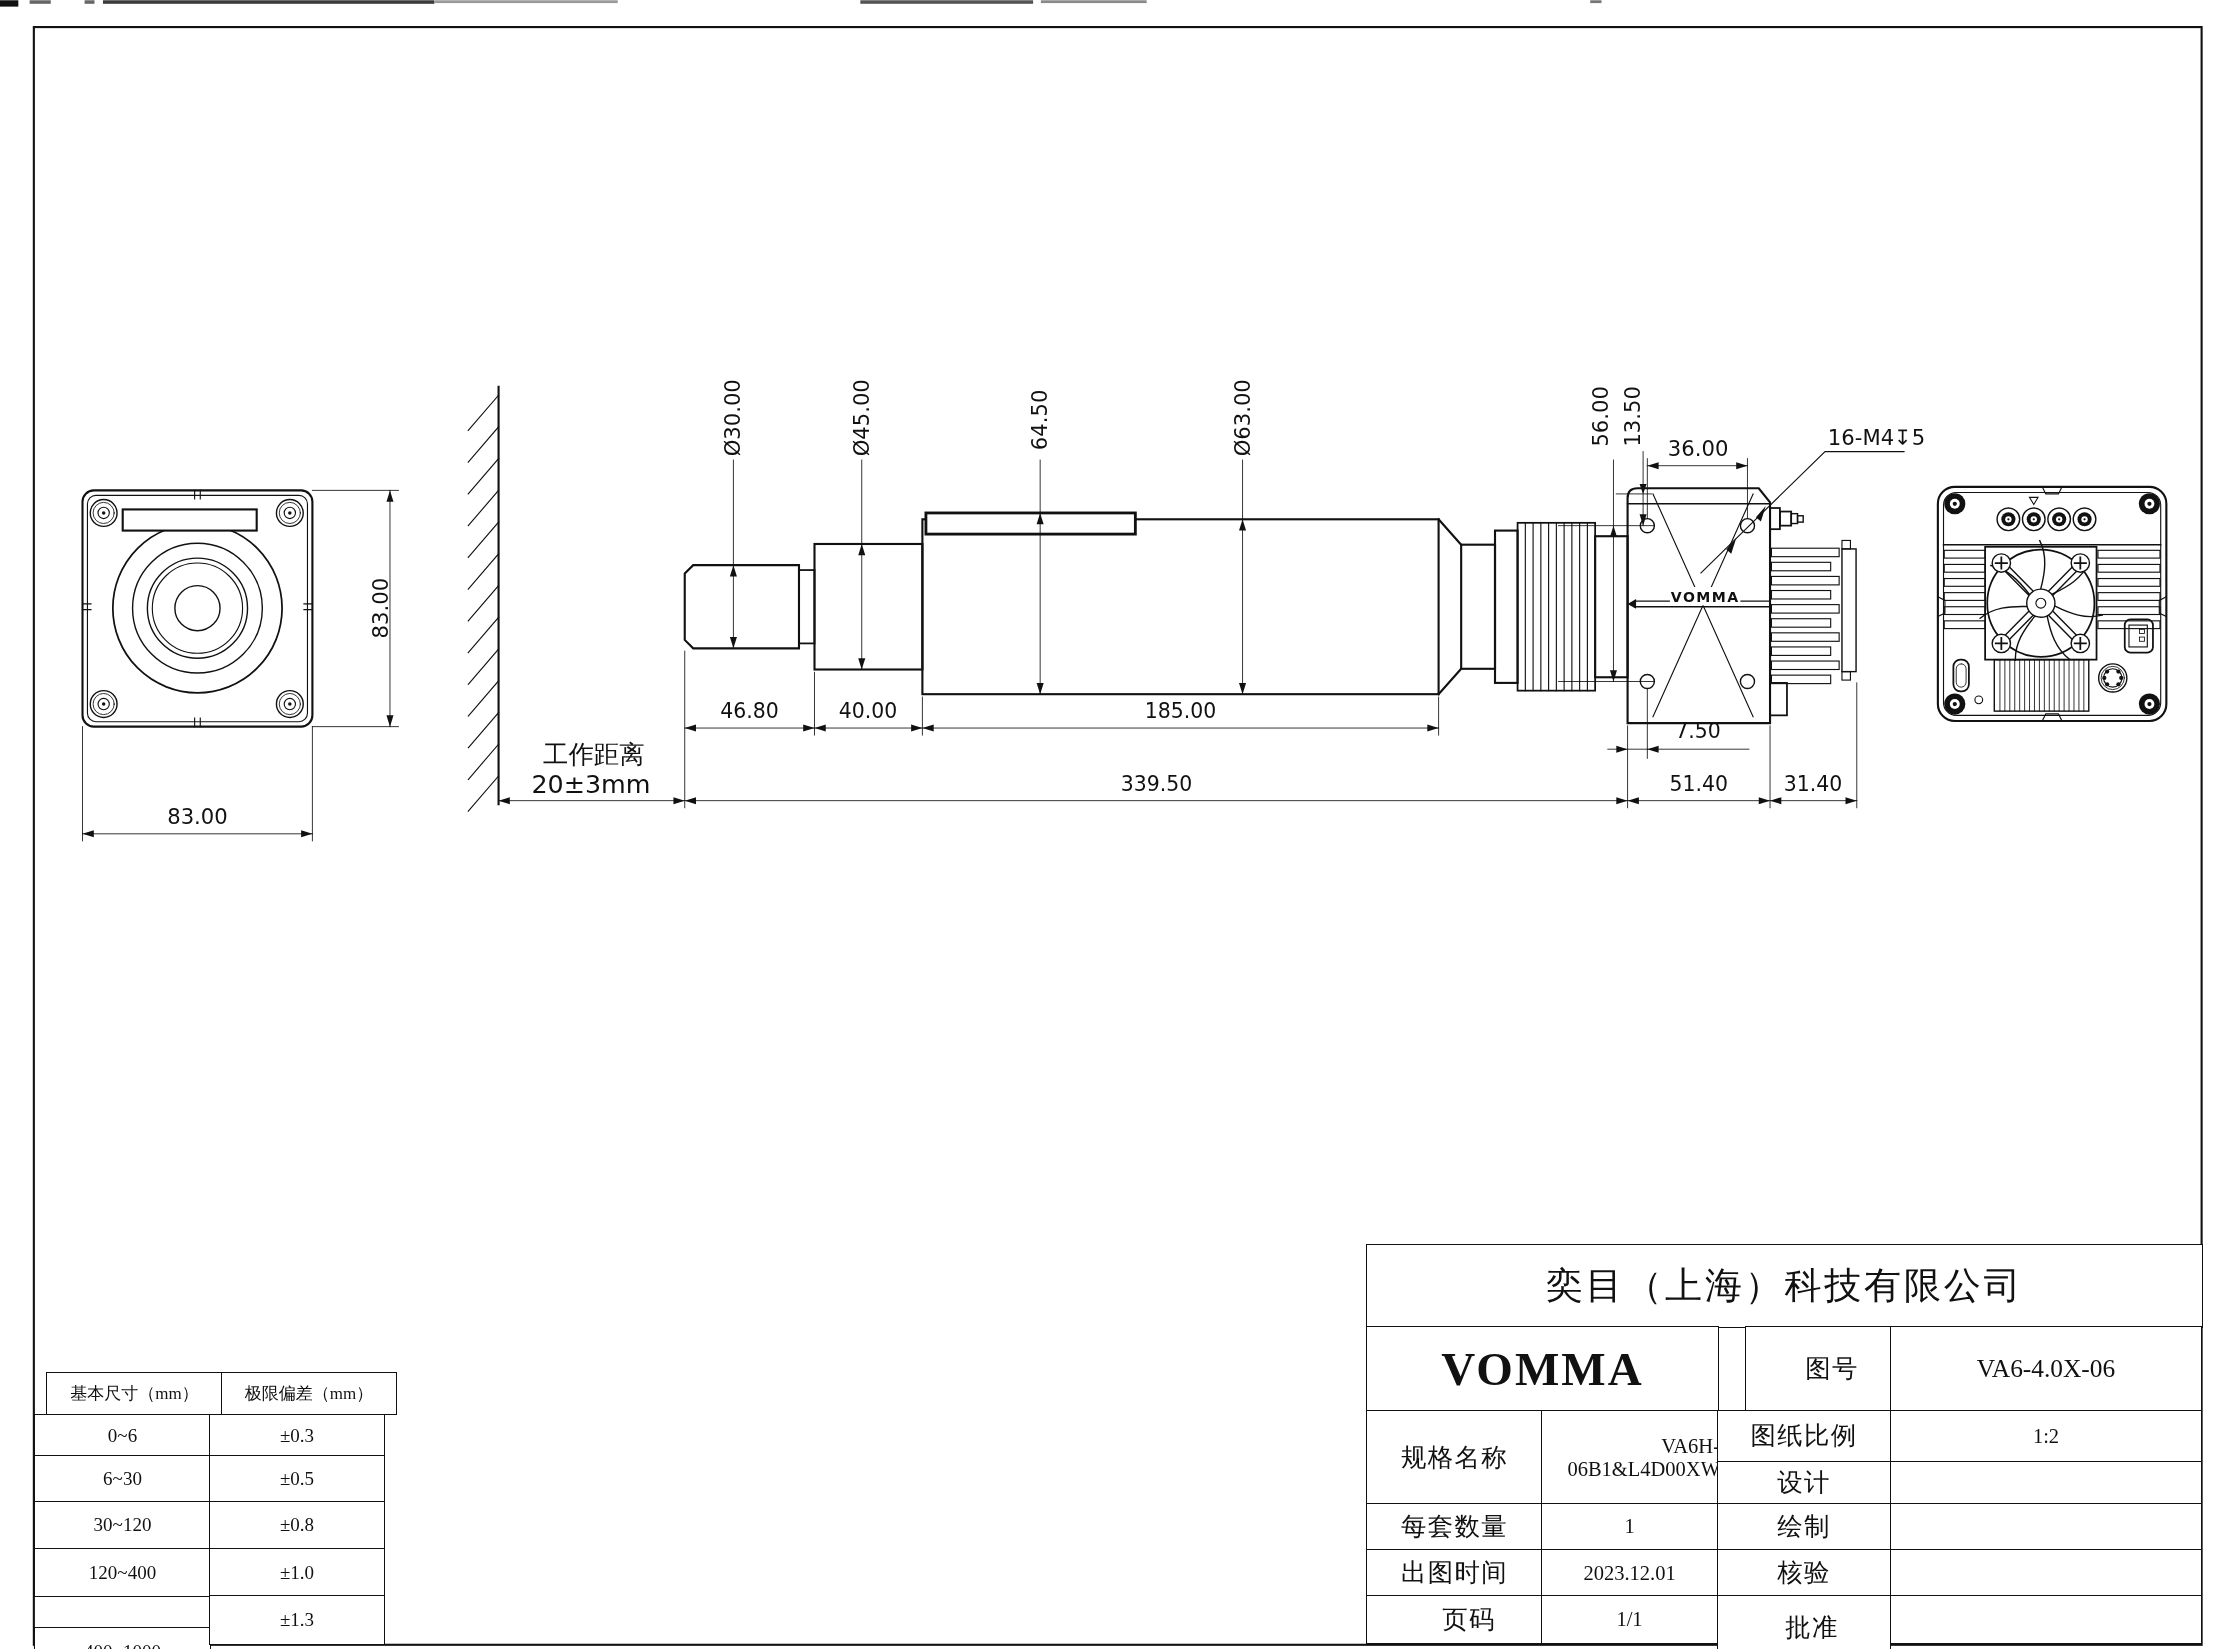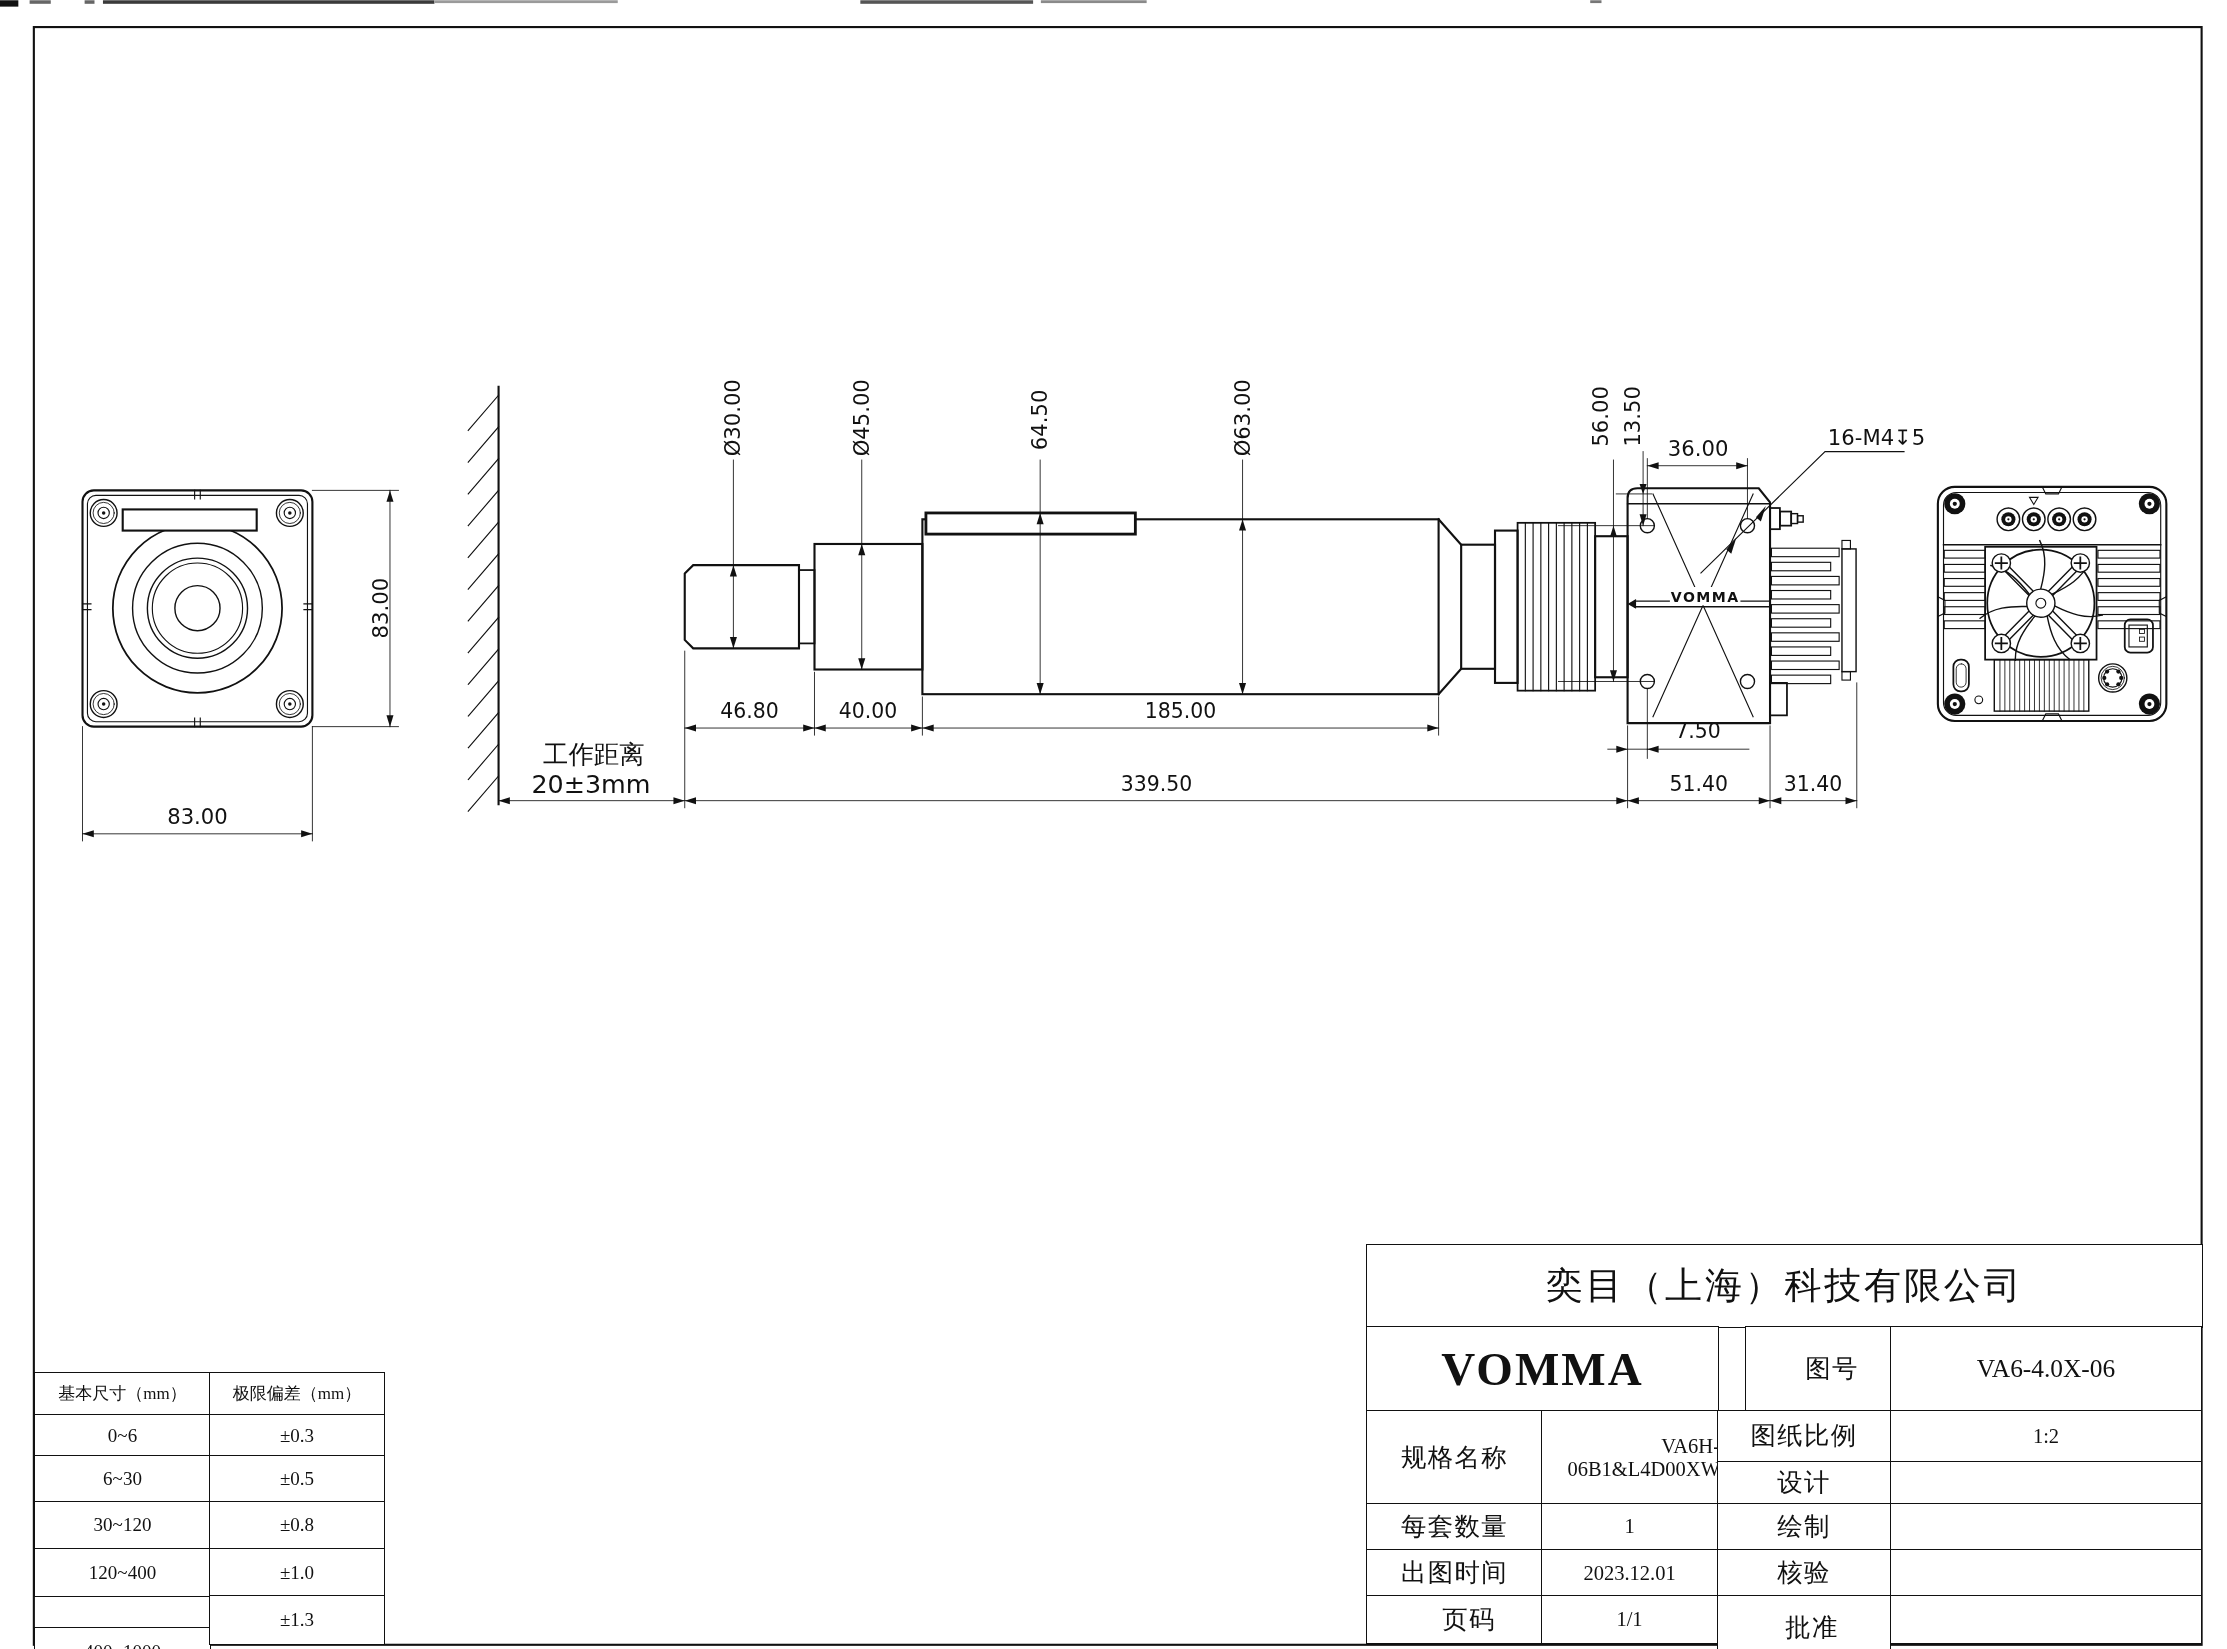--- a/index.html
+++ b/index.html
@@ -10,21 +10,21 @@
   .s1{stroke-width:1.2}.s15{stroke-width:1.6}.s2{stroke-width:2}.s25{stroke-width:2.5}.s3{stroke-width:3}.s4{stroke-width:4}
   .ar{fill:#111;stroke:none;}
   .wf{fill:#fff;}
   .tx{fill:#111;font-family:"DejaVu Sans",sans-serif;font-size:30px;}
   .txs{font-size:29px;}
   .cjk{font-size:36px;}
   .logo{font-size:20px;font-weight:bold;letter-spacing:2px;}
   
   .cell{position:absolute;box-sizing:border-box;border:1.4px solid #111;display:flex;align-items:center;justify-content:center;background:#fff;text-align:right;}
   .tol{font-family:"Liberation Serif","DejaVu Serif",serif;font-size:19px;}
-  .tol.hdr{font-size:17px;}
+  .tol.hdr{font-size:17px;margin-left:12px;}
   
   .tb{font-family:"Liberation Serif","DejaVu Serif",serif;}
   .tb-company{font-size:37px;letter-spacing:2.8px;}
   .tb-brand{font-size:47px;font-weight:bold;letter-spacing:2.1px;}
   .tb-label{font-size:25.4px;letter-spacing:1.4px;}
   .tb-val{font-size:20.5px;}
   .tb-big{font-size:25.4px;}
 </style>
 </head>
 <body>

